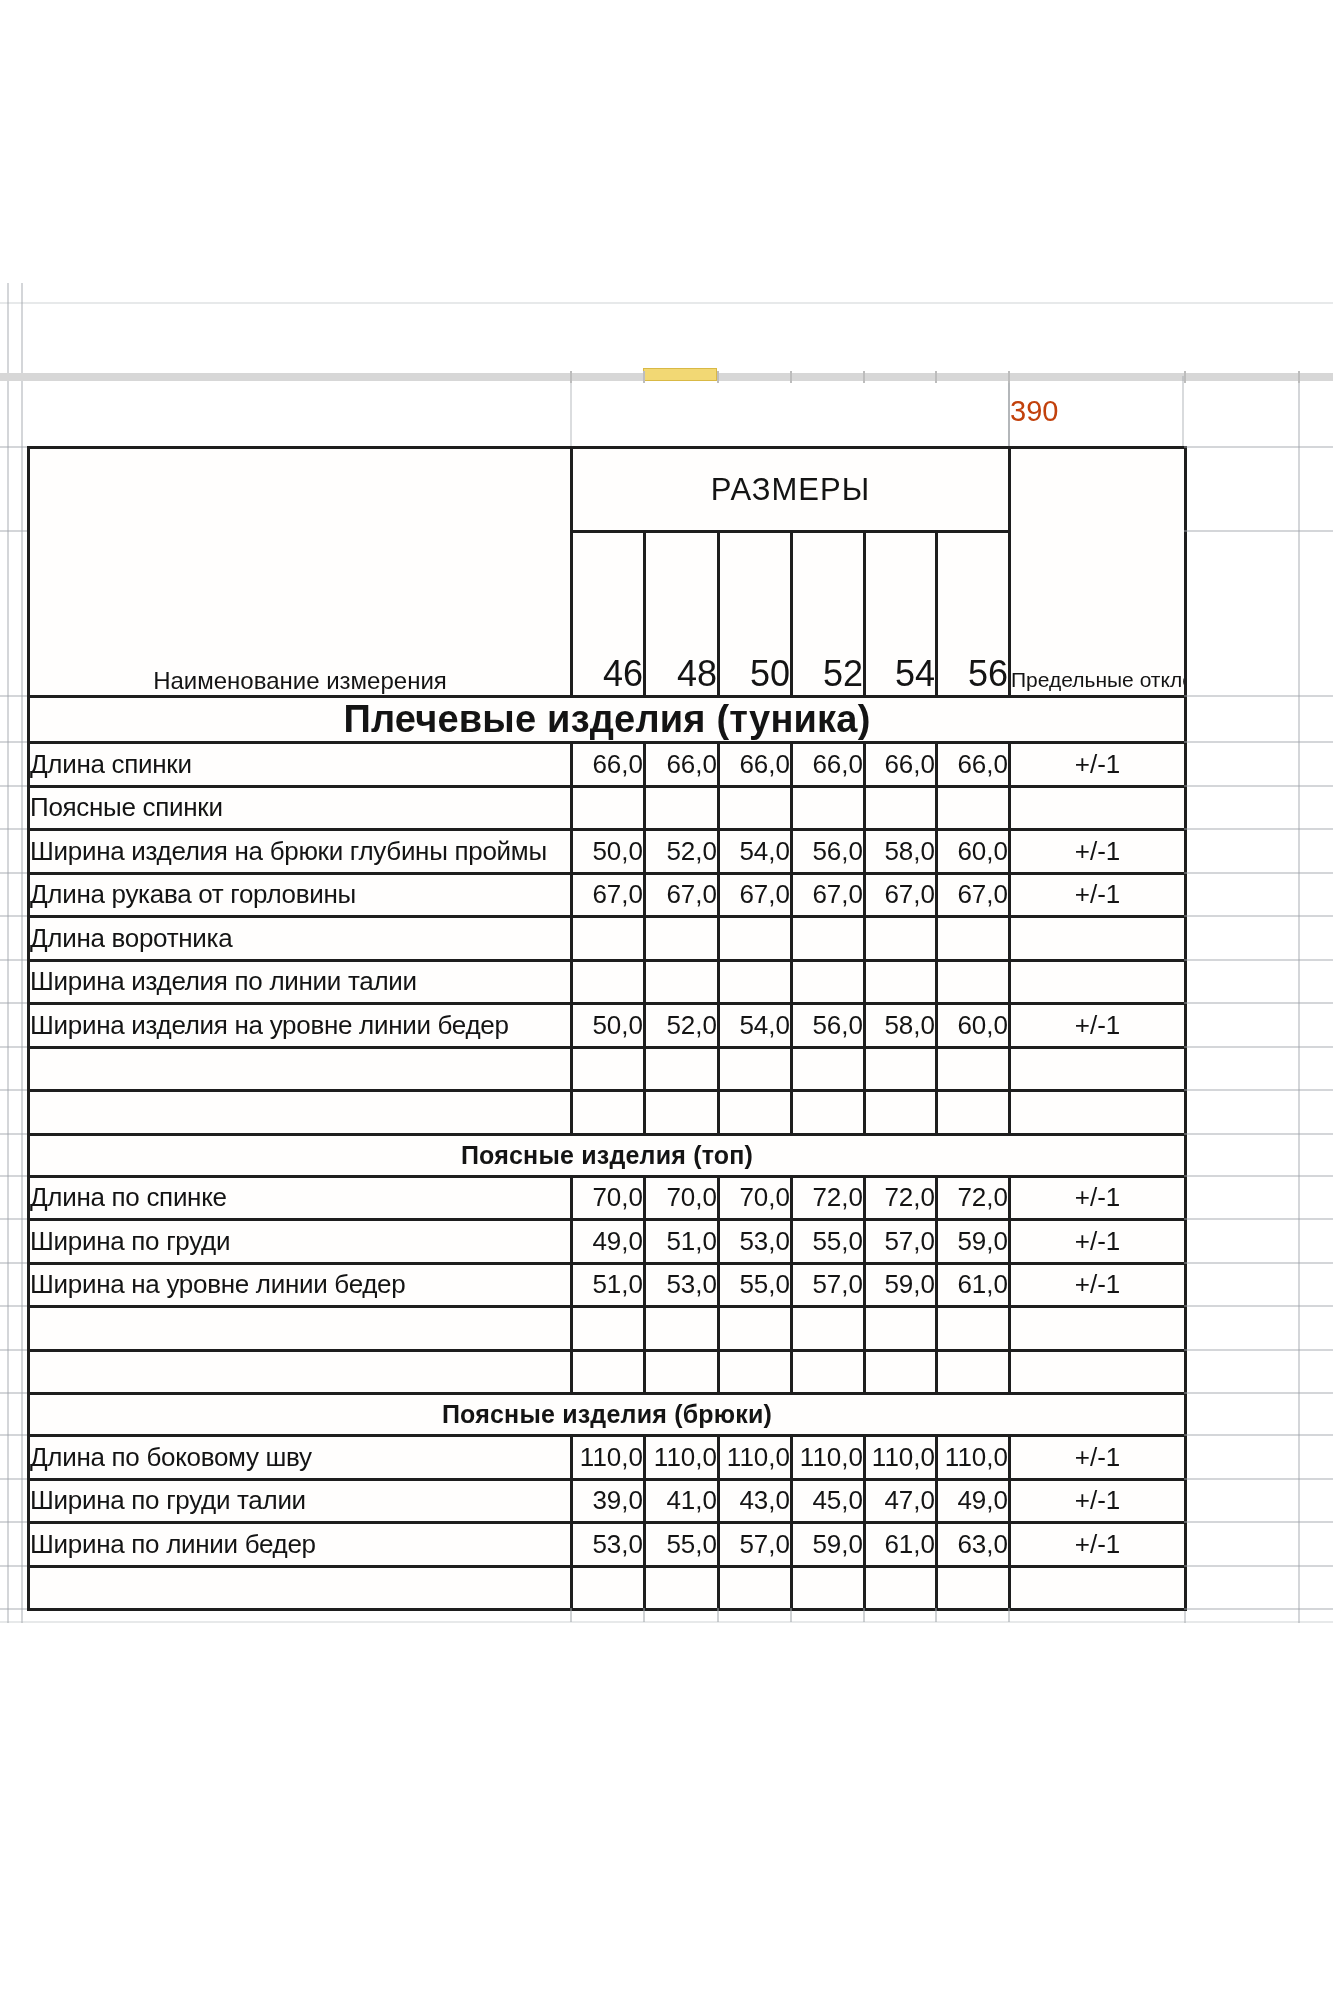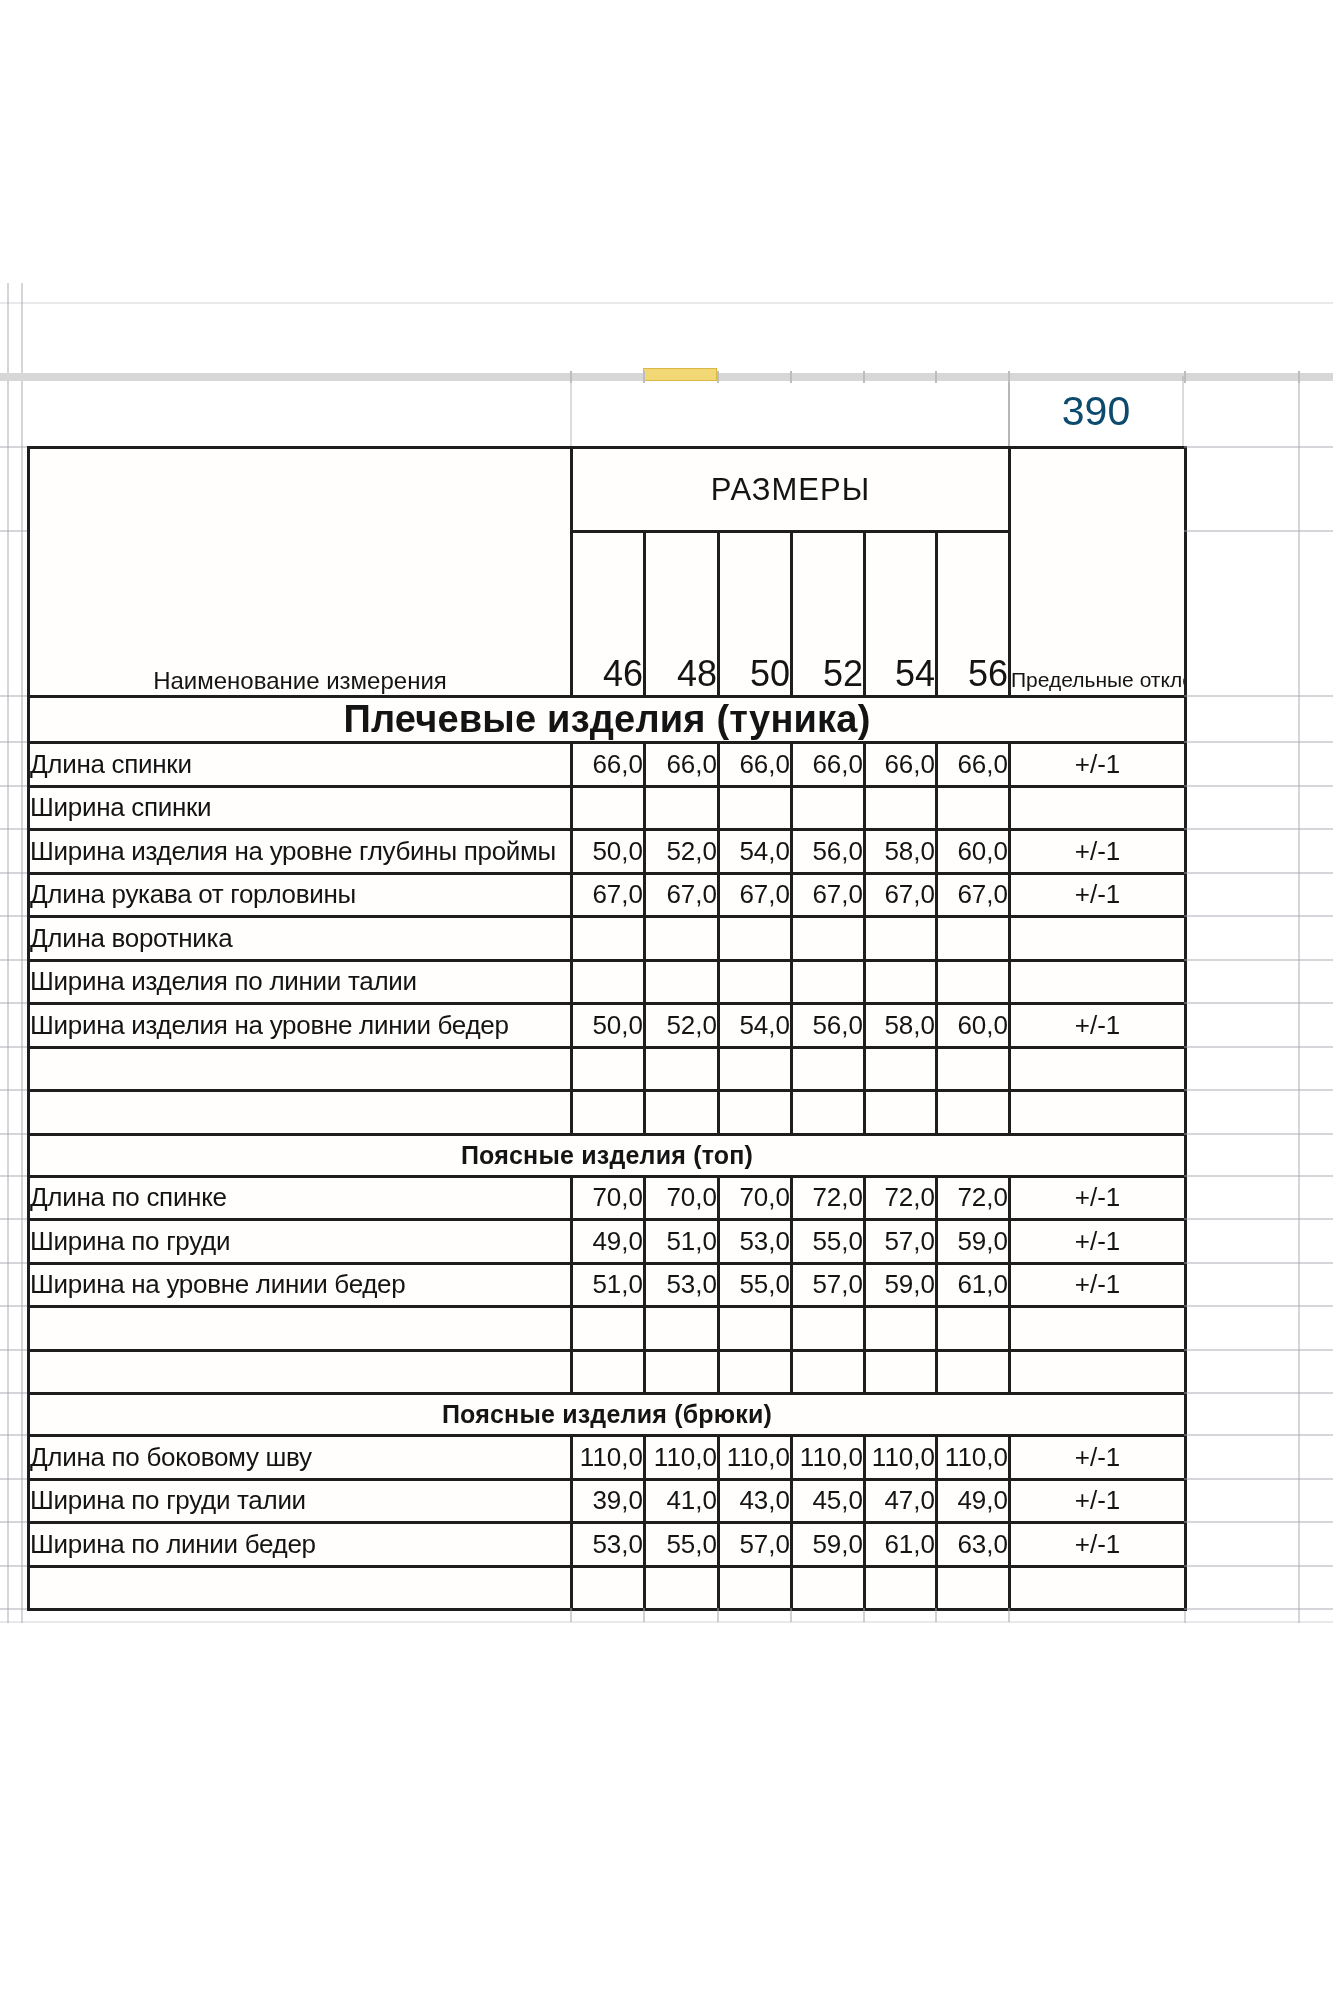--- a/index.html
+++ b/index.html
@@ -19,22 +19,22 @@
   }
   .col-stub{position:absolute;top:1608px;height:14px;width:2px;background:rgba(160,165,170,0.5);}
   
   .title-cell{
     position:absolute;left:27px;top:376px;width:981px;height:70px;
     display:flex;align-items:center;justify-content:center;
     font-size:27px;font-weight:500;letter-spacing:.5px;color:#101010;
   }
   .doc-cell{
     position:absolute;left:1008px;top:376px;width:176px;height:70px;
-    display:flex;align-items:center;justify-content:center;
-    font-size:41px;font-weight:400;color:#0c4a6e;
+    display:flex;align-items:center;justify-content:flex-start;
+    font-size:29px;font-weight:400;color:#c2410c;
     border-left:2px solid rgba(120,125,130,0.55);
     border-right:2px solid rgba(160,165,170,0.4);
     box-sizing:border-box;
   }
   .title-sep{position:absolute;top:381px;height:65px;width:2px;background:rgba(165,170,175,0.4);}
   
   #measure-table{
     position:absolute;left:27px;top:446px;width:1157px;
     border-collapse:collapse;table-layout:fixed;
   }
@@ -129,31 +129,31 @@
           <td class="name-cell">Длина спинки</td>
           <td class="val-cell">66,0</td>
           <td class="val-cell">66,0</td>
           <td class="val-cell">66,0</td>
           <td class="val-cell">66,0</td>
           <td class="val-cell">66,0</td>
           <td class="val-cell">66,0</td>
           <td class="dev-cell">+/-1</td>
         </tr>
         <tr style="height: 43.5px;">
-          <td class="name-cell">Ширина спинки</td>
-          <td class="val-cell"></td>
-          <td class="val-cell"></td>
-          <td class="val-cell"></td>
-          <td class="val-cell"></td>
-          <td class="val-cell"></td>
-          <td class="val-cell"></td>
-          <td class="dev-cell"></td>
-        </tr>
-        <tr style="height: 43.5px;">
-          <td class="name-cell">Ширина изделия на уровне глубины проймы</td>
+          <td class="name-cell">Поясные спинки</td>
+          <td class="val-cell"></td>
+          <td class="val-cell"></td>
+          <td class="val-cell"></td>
+          <td class="val-cell"></td>
+          <td class="val-cell"></td>
+          <td class="val-cell"></td>
+          <td class="dev-cell"></td>
+        </tr>
+        <tr style="height: 43.5px;">
+          <td class="name-cell">Ширина изделия на брюки глубины проймы</td>
           <td class="val-cell">50,0</td>
           <td class="val-cell">52,0</td>
           <td class="val-cell">54,0</td>
           <td class="val-cell">56,0</td>
           <td class="val-cell">58,0</td>
           <td class="val-cell">60,0</td>
           <td class="dev-cell">+/-1</td>
         </tr>
         <tr style="height: 43.5px;">
           <td class="name-cell">Длина рукава от горловины</td>

